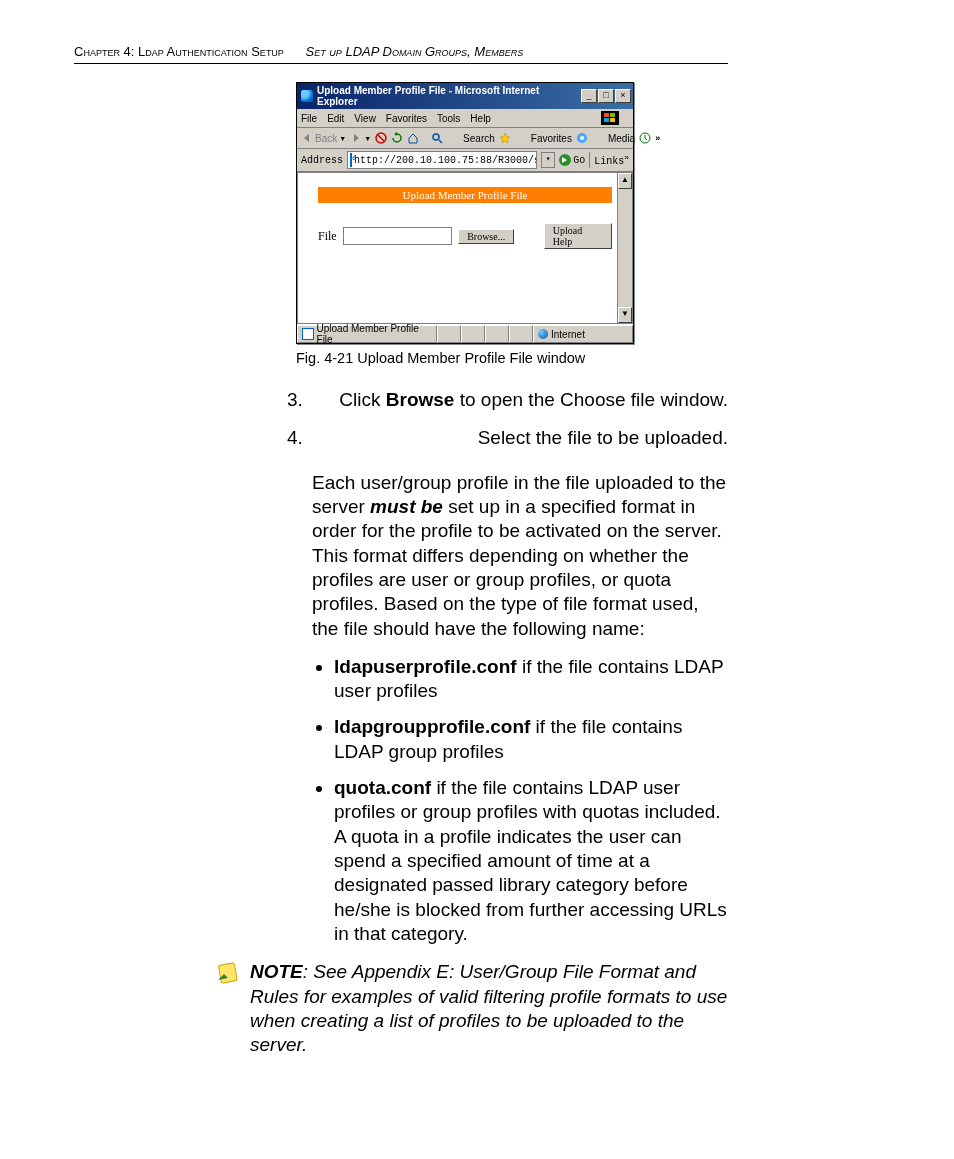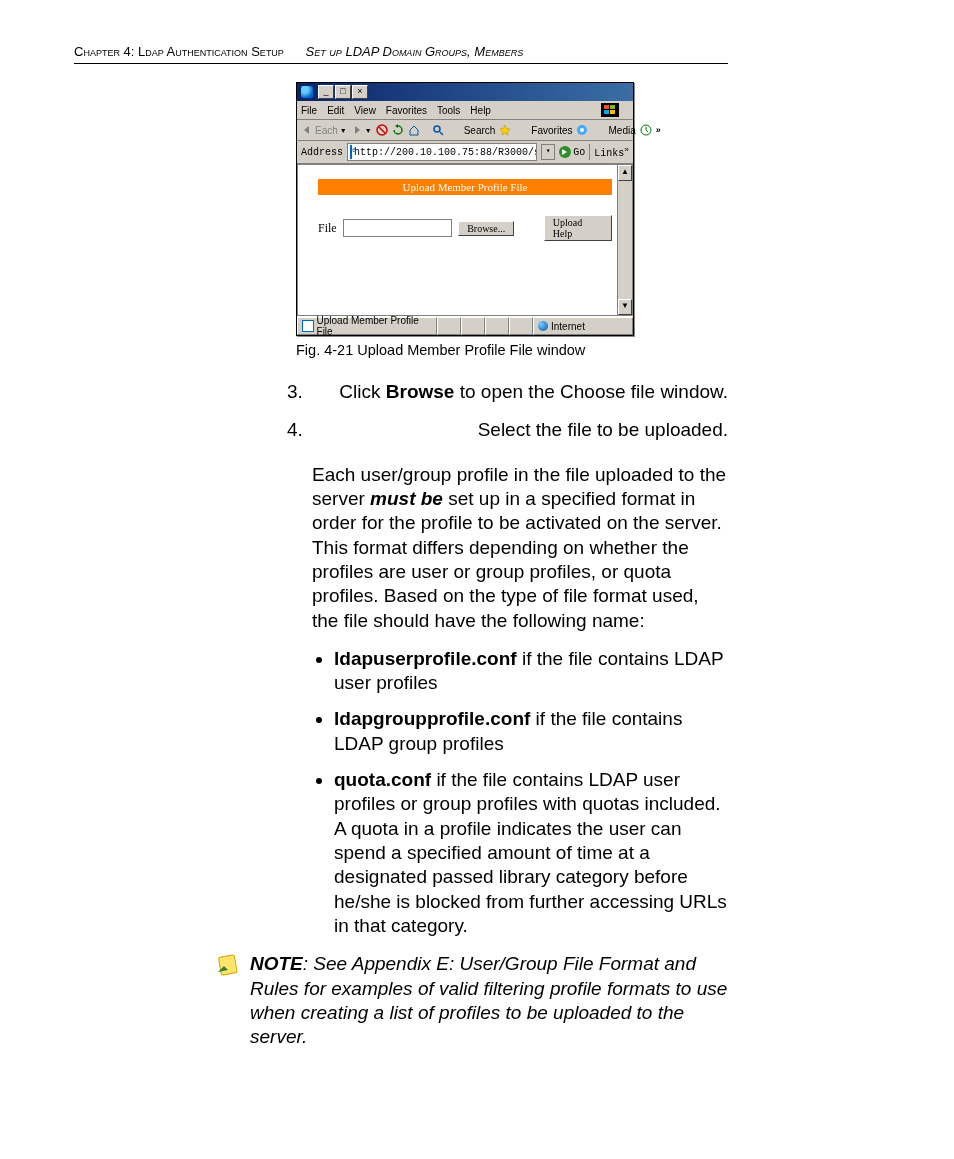--- a/index.html
+++ b/index.html
@@ -181,20 +181,21 @@
 <div class="page">
 
   <div class="header-line">
     <span class="header-left smallcaps">Chapter 4: Ldap Authentication Setup</span>
     <span class="header-right">Set up LDAP Domain Groups, Members</span>
   </div>
 
   <div class="ie-window">
     <div class="titlebar">
       <span class="ie-icon"></span>
+      <span class="title-text">Upload Member Profile File - Microsoft Internet Explorer</span>
       <span class="winbtn">_</span>
       <span class="winbtn">□</span>
       <span class="winbtn">×</span>
     </div>
     <div class="menubar">
       <span>File</span>
       <span>Edit</span>
       <span>View</span>
       <span>Favorites</span>
       <span>Tools</span>
@@ -206,21 +207,21 @@
             <rect x="0" y="5" width="5" height="4" fill="#00a4ef"></rect>
             <rect x="6" y="5" width="5" height="4" fill="#ffb900"></rect>
           </svg>
       </span>
     </div>
     <div class="toolbar">
       <span class="tb-btn">
         <svg class="tb-ico" viewBox="0 0 12 12">
             <path d="M8 2 L3 6 L8 10 Z" fill="#808080"></path>
           </svg>
-        <span>Each</span>
+        <span>Back</span>
         <span style="font-size:7px;color:#000;">▼</span>
       </span>
       <span class="tb-btn">
         <svg class="tb-ico" viewBox="0 0 12 12">
             <path d="M4 2 L9 6 L4 10 Z" fill="#808080"></path>
           </svg>
         <span style="font-size:7px;color:#000;">▼</span>
       </span>
       <span class="tb-btn enabled">
         <svg class="tb-ico" viewBox="0 0 12 12">

